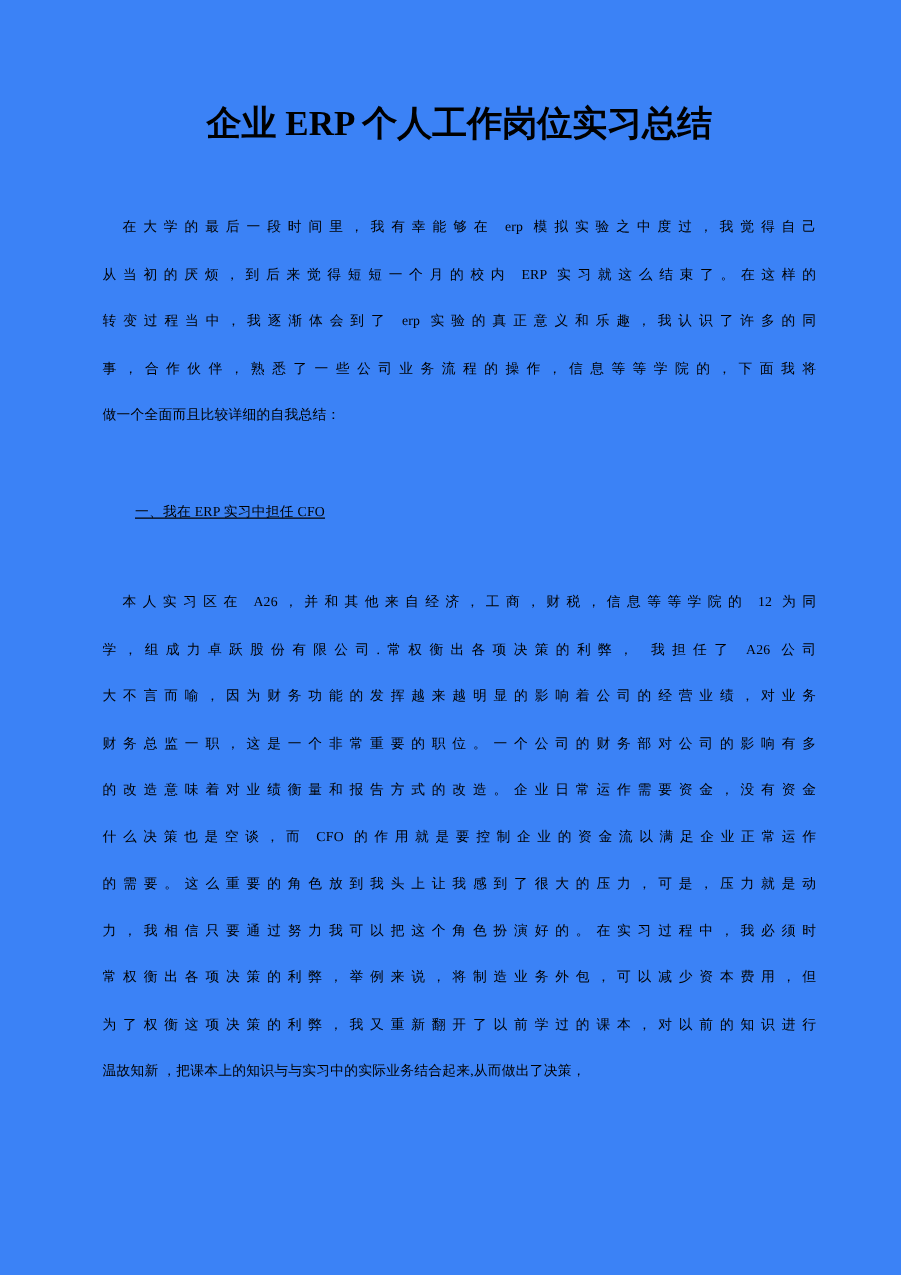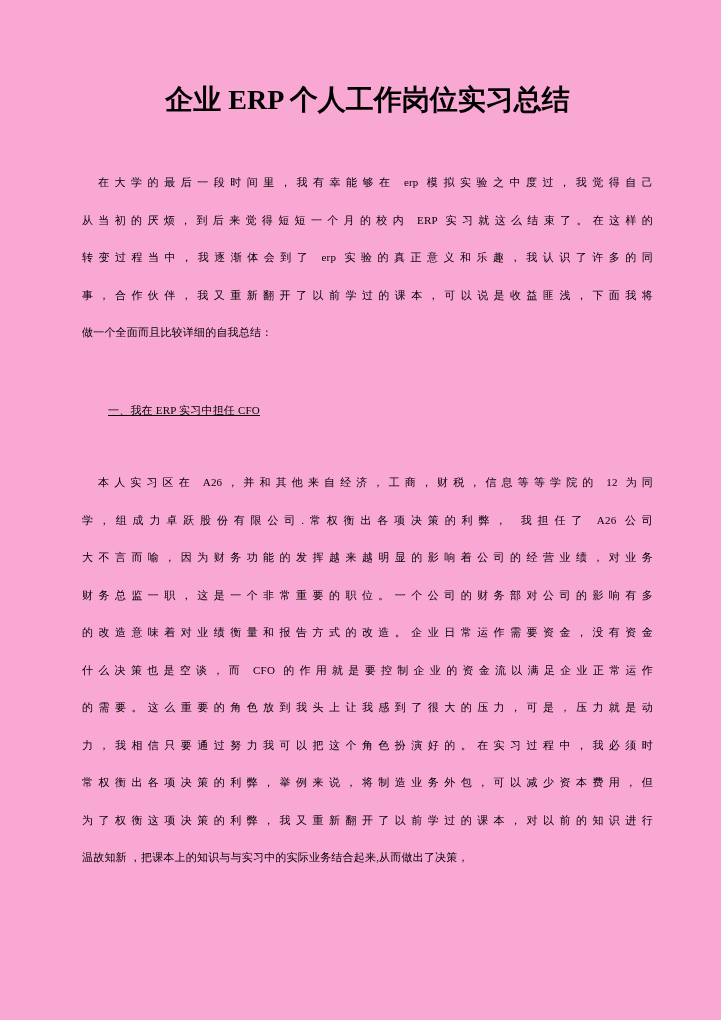--- a/index.html
+++ b/index.html
@@ -7,21 +7,21 @@
   body {
     width: 721px;
     height: 1020px;
     font-family: "Liberation Serif", "DejaVu Serif", serif;
     color: #000000;
     overflow: hidden;
   }
   .page {
     width: 721px;
     height: 1020px;
-    background: #f9a8d4;
+    background: #3b82f6;
     padding: 0 68px 0 82px;
     overflow: hidden;
   }
   .doc-title {
     margin-top: 82px;
     font-size: 28px;
     font-weight: bold;
     text-align: center;
     line-height: 36px;
     white-space: nowrap;
@@ -50,21 +50,21 @@
 <body>
 
 <div class="page">
 
   <h1 class="doc-title">企业 ERP 个人工作岗位实习总结</h1>
 
   <div class="para-block p1">
     <div class="line indent">在大学的最后一段时间里，我有幸能够在 erp 模拟实验之中度过，我觉得自己</div>
     <div class="line">从当初的厌烦，到后来觉得短短一个月的校内 ERP 实习就这么结束了。在这样的</div>
     <div class="line">转变过程当中，我逐渐体会到了 erp 实验的真正意义和乐趣，我认识了许多的同</div>
-    <div class="line">事，合作伙伴，我又重新翻开了以前学过的课本，可以说是收益匪浅，下面我将</div>
+    <div class="line">事，合作伙伴，熟悉了一些公司业务流程的操作，信息等等学院的，下面我将</div>
     <div class="line end">做一个全面而且比较详细的自我总结：</div>
   </div>
 
   <div class="para-block h1-block">
     <div class="line end heading-indent">一、我在 ERP 实习中担任 CFO</div>
   </div>
 
   <div class="para-block p2">
     <div class="line indent">本人实习区在 A26，并和其他来自经济，工商，财税，信息等等学院的 12 为同</div>
     <div class="line">学，组成力卓跃股份有限公司.常权衡出各项决策的利弊， 我担任了 A26 公司</div>

